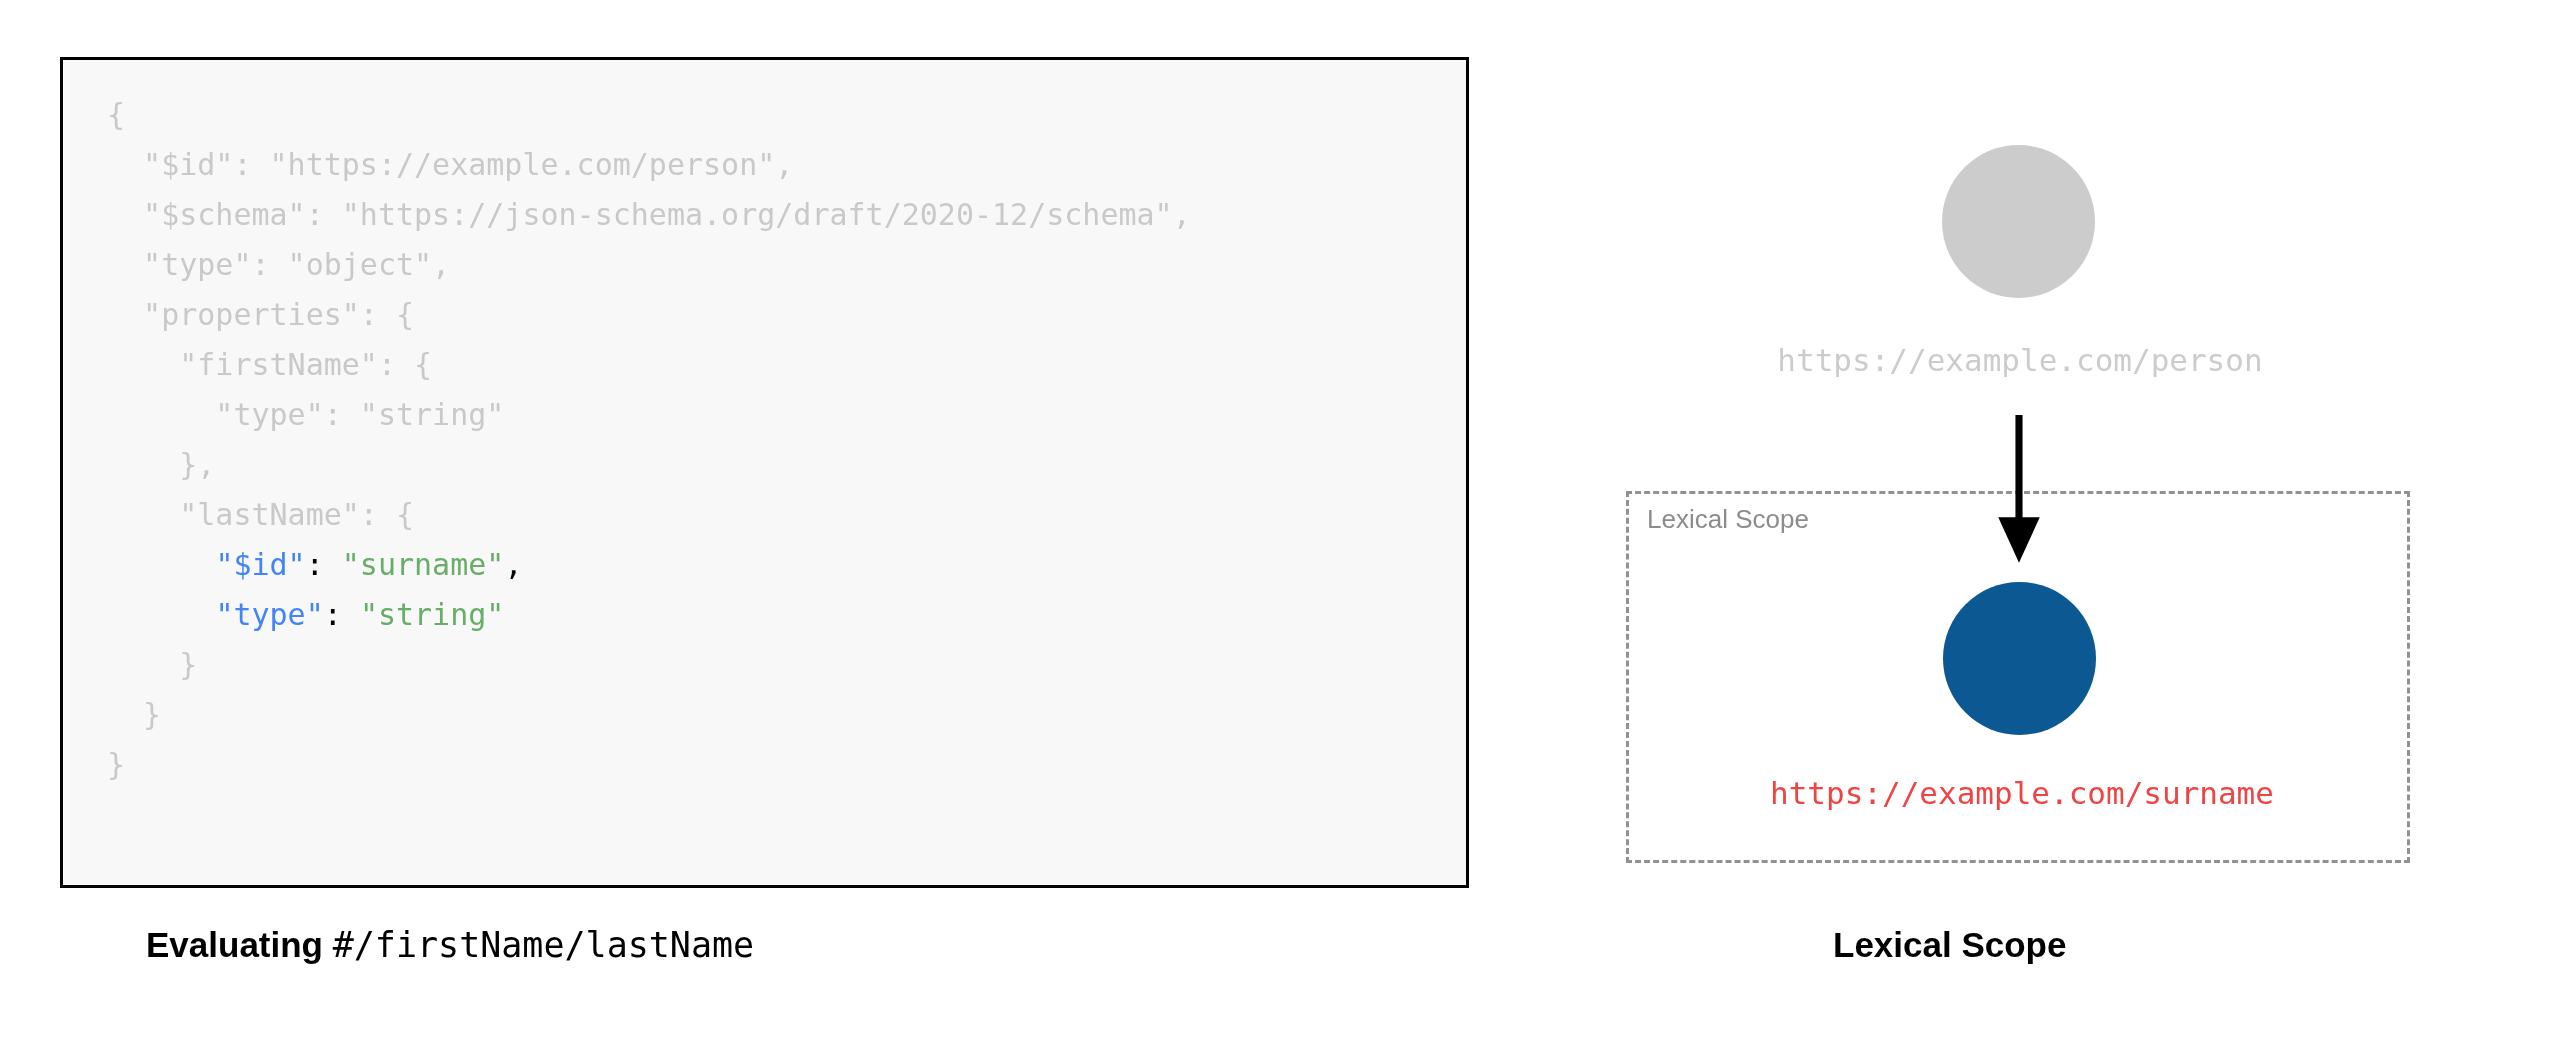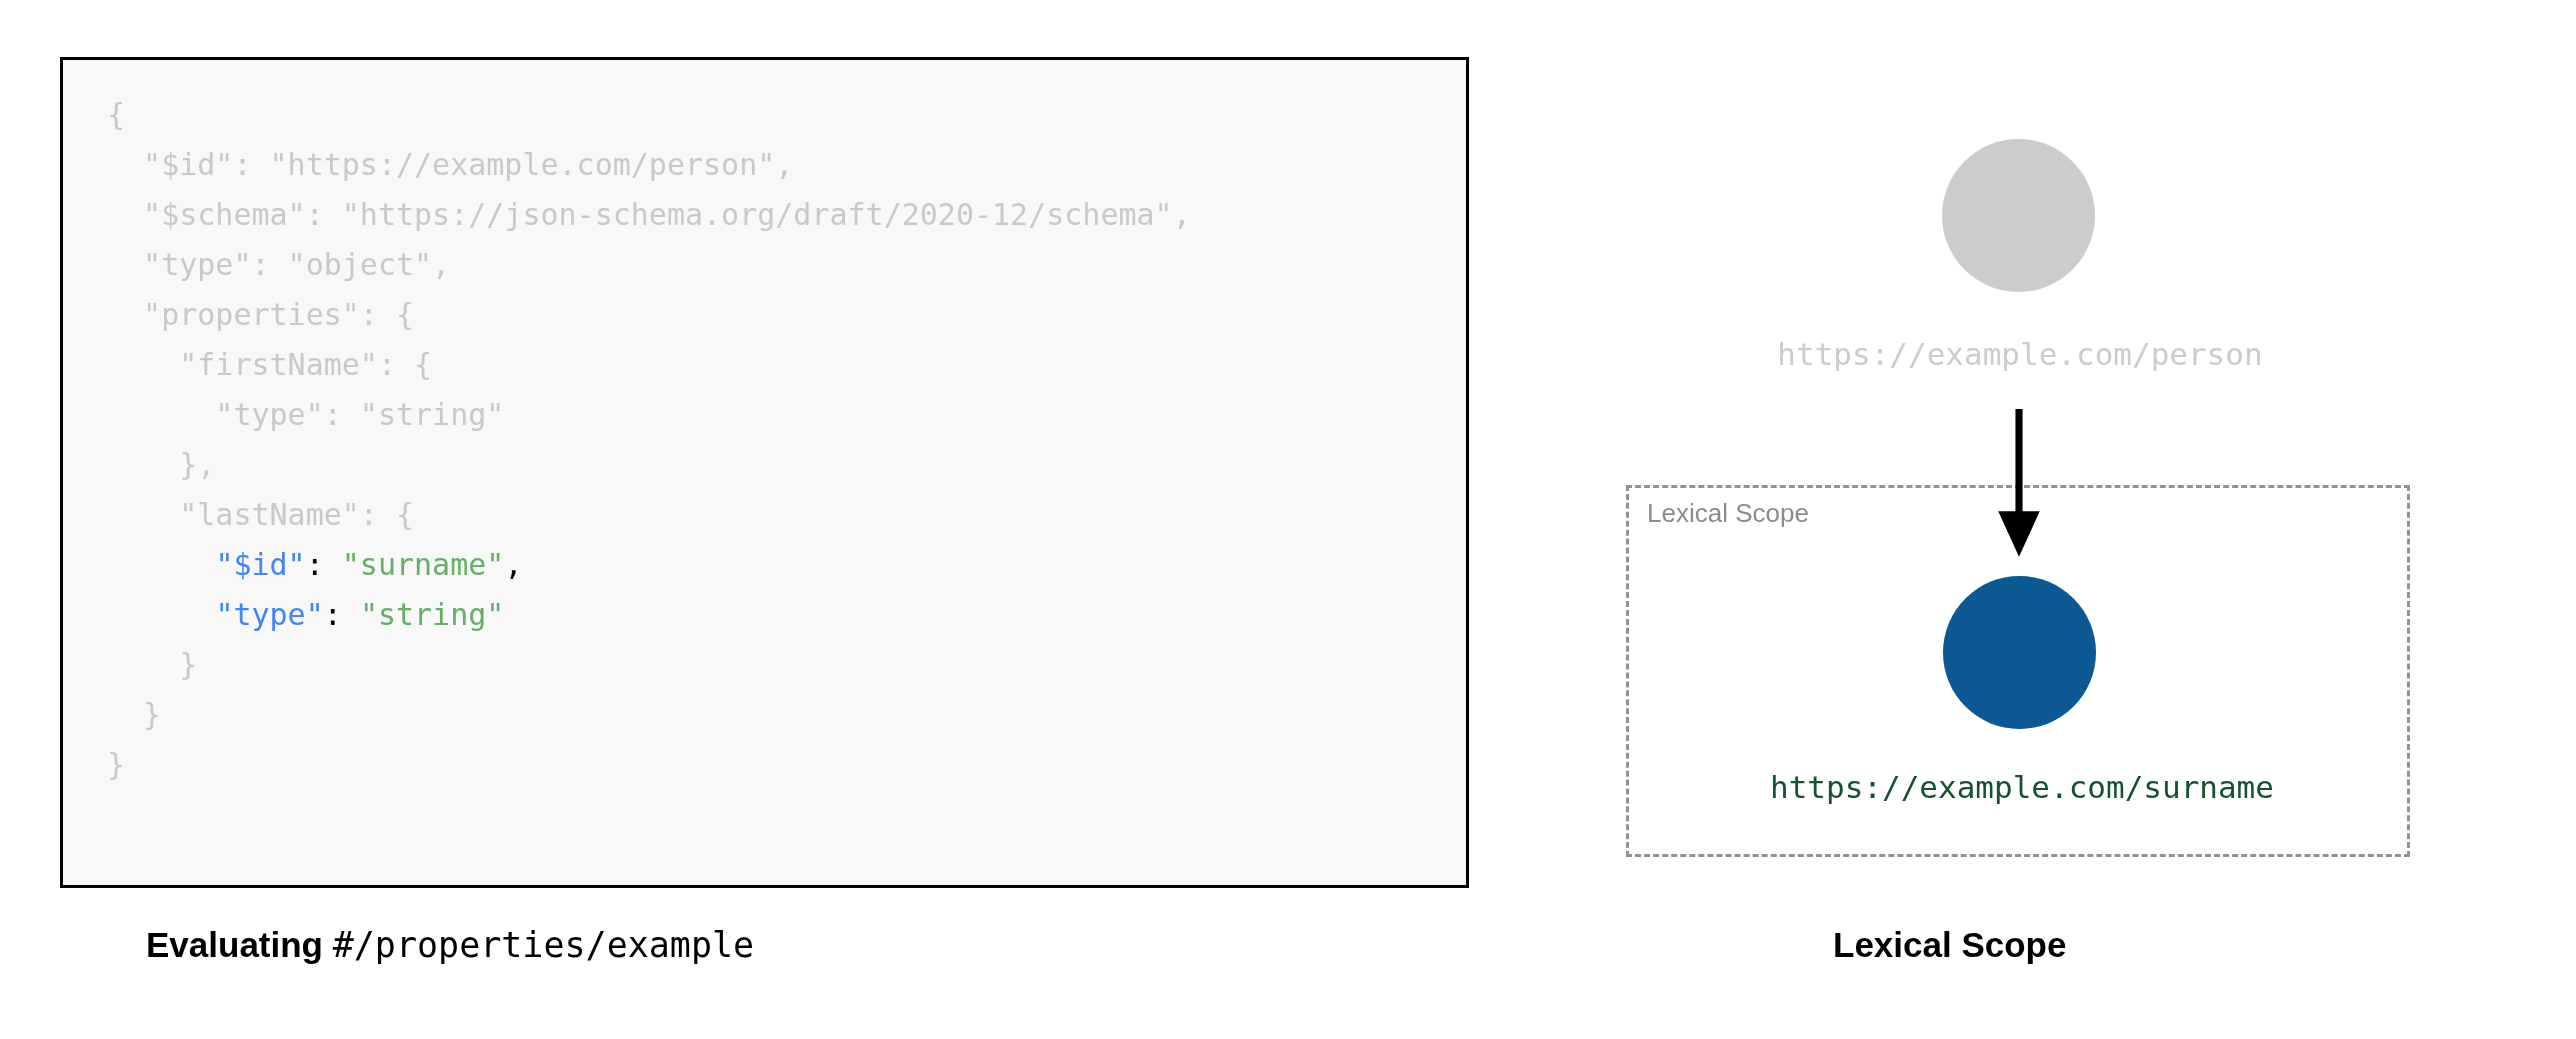--- a/index.html
+++ b/index.html
@@ -60,21 +60,21 @@
   }
   .cap-mono {
     font-family: "DejaVu Sans Mono", "Liberation Mono", monospace;
     font-weight: normal;
   }
 
   
   #diagram-panel {
     position: absolute;
     left: 1559px;
-    top: 2px;
+    top: 8px;
     width: 1017px;
     height: 909px;
   }
 
   .node-circle {
     position: absolute;
     width: 153px;
     height: 153px;
     border-radius: 50%;
   }
@@ -99,21 +99,21 @@
   #label-root {
     left: 0px;
     top: 334px;
     width: 922px;
     color: #cccccc;
   }
   #label-scoped {
     left: 0px;
     top: 767px;
     width: 926px;
-    color: #14532d;
+    color: #ef4444;
   }
 
   
   #scope-box {
     position: absolute;
     left: 67px;   
     top: 483px;
     width: 784px;
     height: 372px;
     box-sizing: border-box;
@@ -140,21 +140,21 @@
   }
 </style>
 </head>
 <body>
 
 <div id="code-panel">
   <pre id="code-listing"><span class="code-line"><span class="tok-dim">{</span></span><span class="code-line"><span class="tok-dim">  "$id": "https://example.com/person",</span></span><span class="code-line"><span class="tok-dim">  "$schema": "https://json-schema.org/draft/2020-12/schema",</span></span><span class="code-line"><span class="tok-dim">  "type": "object",</span></span><span class="code-line"><span class="tok-dim">  "properties": {</span></span><span class="code-line"><span class="tok-dim">    "firstName": {</span></span><span class="code-line"><span class="tok-dim">      "type": "string"</span></span><span class="code-line"><span class="tok-dim">    },</span></span><span class="code-line"><span class="tok-dim">    "lastName": {</span></span><span class="code-line"><span class="tok-dim">      </span><span class="tok-key">"$id"</span><span class="tok-punc">: </span><span class="tok-str">"surname"</span><span class="tok-punc">,</span></span><span class="code-line"><span class="tok-dim">      </span><span class="tok-key">"type"</span><span class="tok-punc">: </span><span class="tok-str">"string"</span></span><span class="code-line"><span class="tok-dim">    }</span></span><span class="code-line"><span class="tok-dim">  }</span></span><span class="code-line"><span class="tok-dim">}</span></span></pre>
 </div>
 
 <div class="caption" id="caption-left">
-  <span class="cap-bold">Evaluating</span><span> </span><span class="cap-mono">#/properties/example</span>
+  <span class="cap-bold">Evaluating</span><span> </span><span class="cap-mono">#/firstName/lastName</span>
 </div>
 
 <div id="diagram-panel">
 
   <div class="node-circle" id="node-root"></div>
 
   <div class="node-label" id="label-root">https://example.com/person</div>
 
   <div id="scope-box"></div>
 

